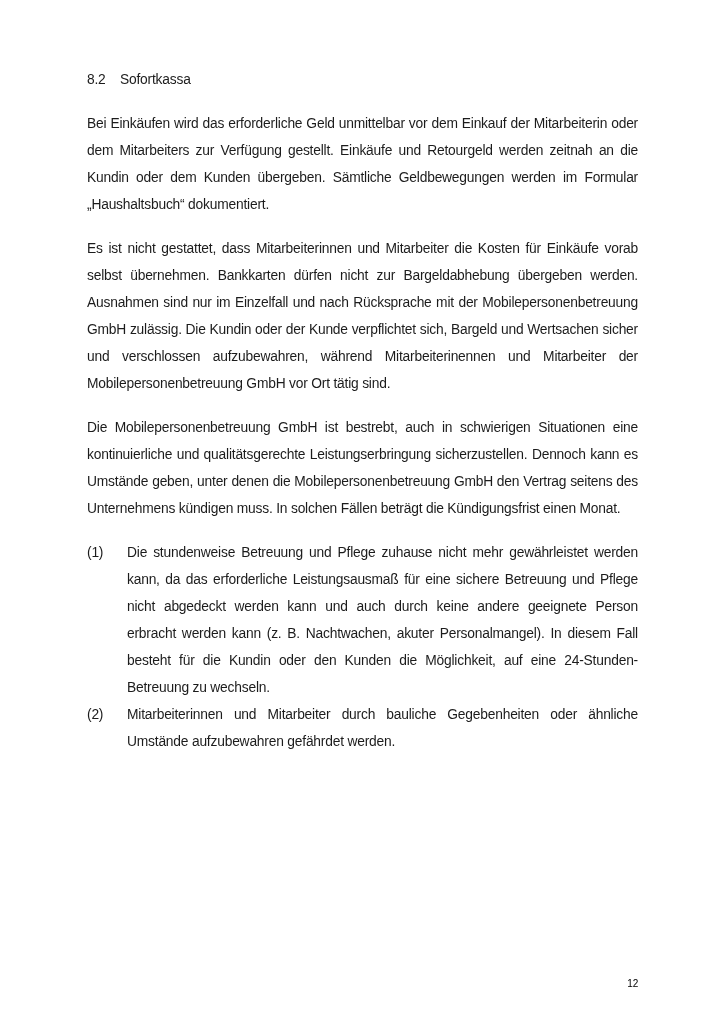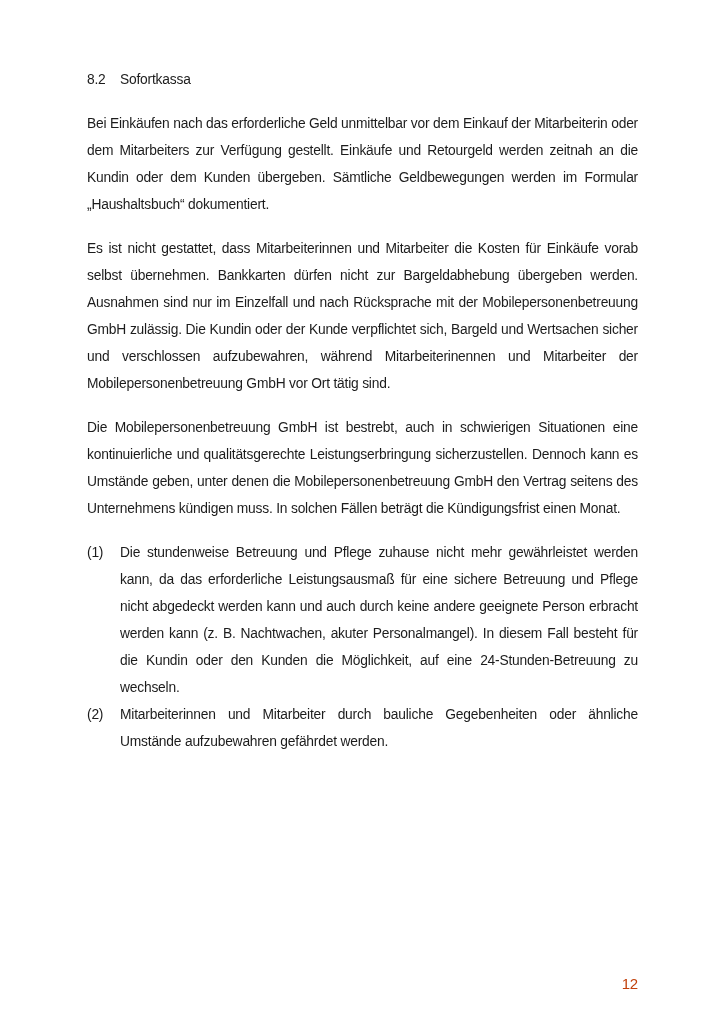--- a/index.html
+++ b/index.html
@@ -43,41 +43,42 @@
   .list-item {
     display: flex;
     align-items: flex-start;
   }
   .marker {
     flex: 0 0 33px;
   }
   .li-text {
     flex: 1 1 auto;
     text-align: justify;
+    margin-left: 7px;
   }
   .page-number {
     position: absolute;
     top: 975px;
     right: 86px;
-    font-size: 15px;
+    font-size: 10px;
     line-height: 18px;
     letter-spacing: -0.2px;
-    color: #c2410c;
+    color: #000000;
   }
 </style>
 </head>
 <body>
 
 <div class="page">
 
   <div class="heading-sub">
     <span class="sec-num">8.2</span><span>Sofortkassa</span>
   </div>
 
-  <p class="para">Bei Einkäufen nach das erforderliche Geld unmittelbar vor dem Einkauf der Mitarbeiterin oder dem Mitarbeiters zur Verfügung gestellt. Einkäufe und Retourgeld werden zeitnah an die Kundin oder dem Kunden übergeben. Sämtliche Geldbewegungen werden im Formular „Haushaltsbuch“ dokumentiert.</p>
+  <p class="para">Bei Einkäufen wird das erforderliche Geld unmittelbar vor dem Einkauf der Mitarbeiterin oder dem Mitarbeiters zur Verfügung gestellt. Einkäufe und Retourgeld werden zeitnah an die Kundin oder dem Kunden übergeben. Sämtliche Geldbewegungen werden im Formular „Haushaltsbuch“ dokumentiert.</p>
 
   <p class="para">Es ist nicht gestattet, dass Mitarbeiterinnen und Mitarbeiter die Kosten für Einkäufe vorab selbst übernehmen. Bankkarten dürfen nicht zur Bargeldabhebung übergeben werden. Ausnahmen sind nur im Einzelfall und nach Rücksprache mit der Mobilepersonenbetreuung GmbH zulässig. Die Kundin oder der Kunde verpflichtet sich, Bargeld und Wertsachen sicher und verschlossen aufzubewahren, während Mitarbeiterinennen und Mitarbeiter der Mobilepersonenbetreuung GmbH vor Ort tätig sind.</p>
 
 
 
   <p class="para">Die Mobilepersonenbetreuung GmbH ist bestrebt, auch in schwierigen Situationen eine kontinuierliche und qualitätsgerechte Leistungserbringung sicherzustellen. Dennoch kann es Umstände geben, unter denen die Mobilepersonenbetreuung GmbH den Vertrag seitens des Unternehmens kündigen muss. In solchen Fällen beträgt die Kündigungsfrist einen Monat.</p>
 
 
   <div class="num-list">
     <div class="list-item">

